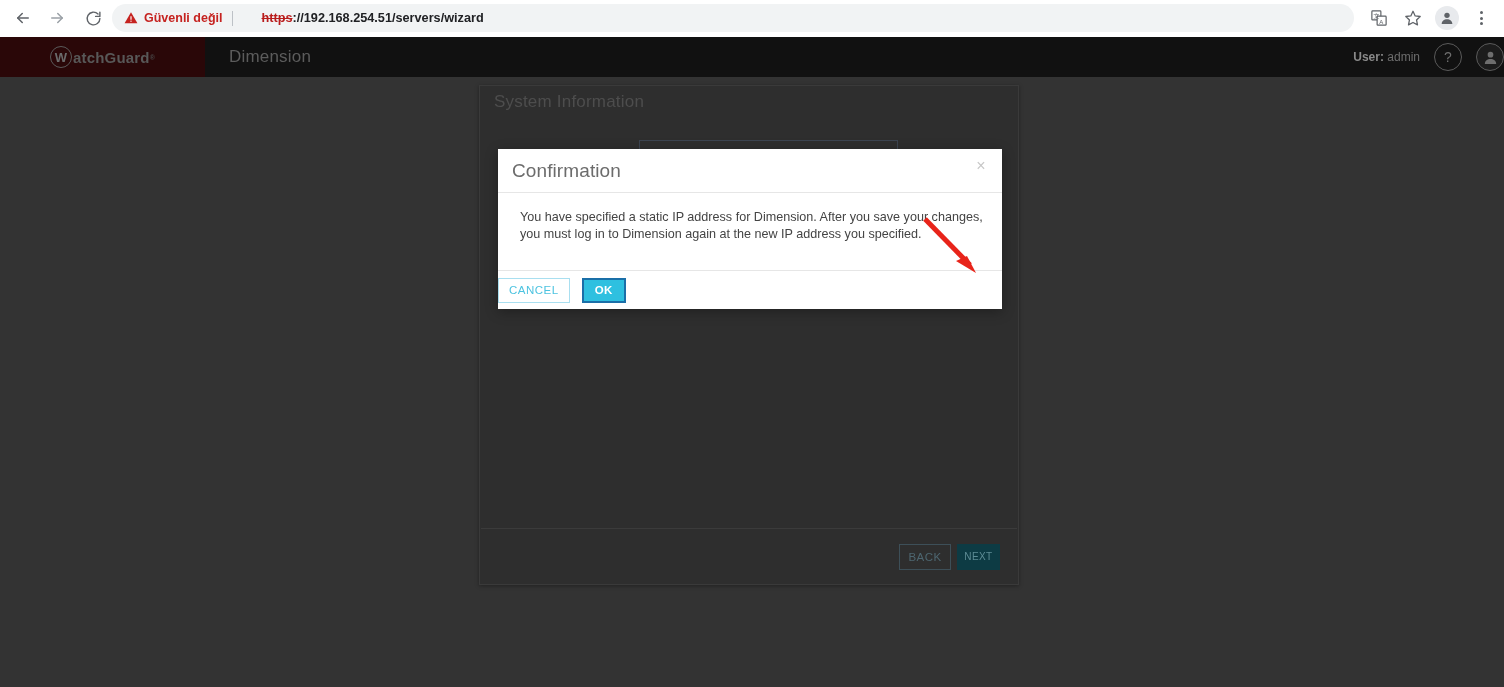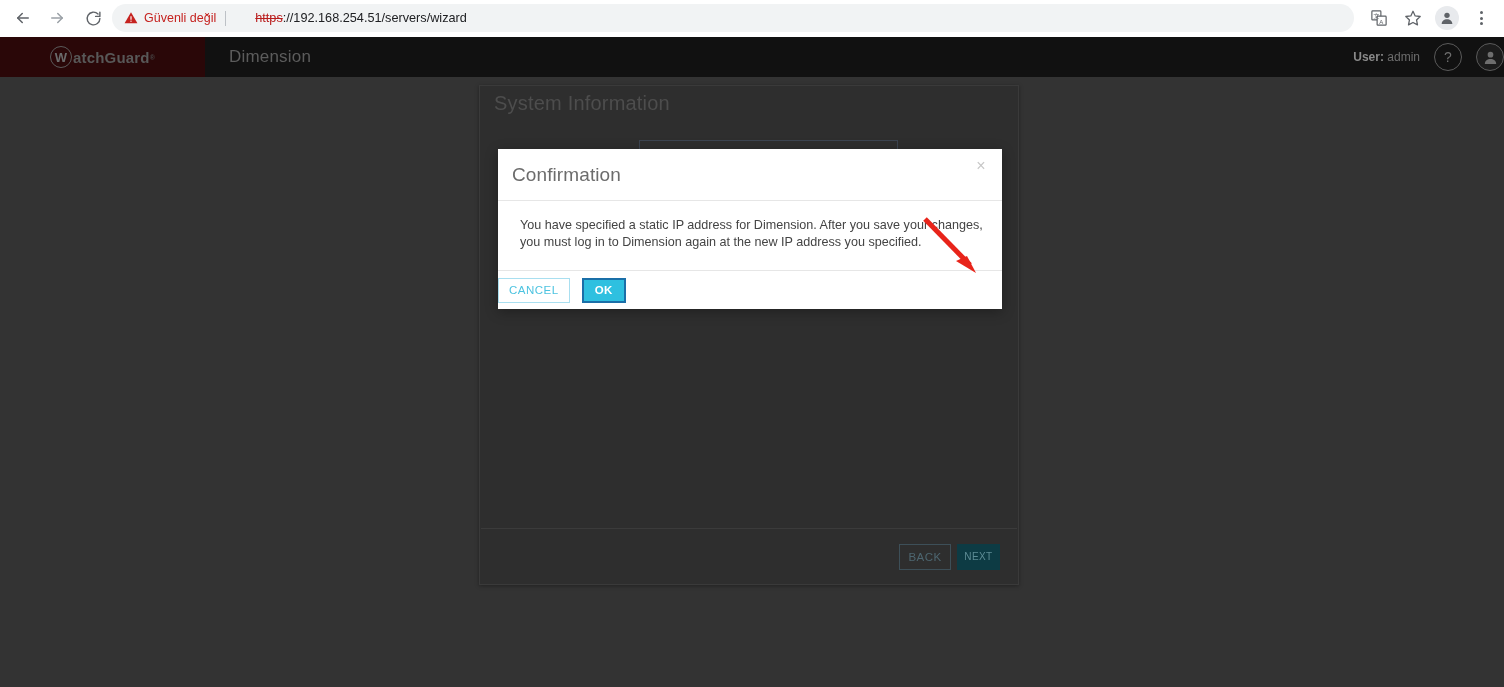--- a/index.html
+++ b/index.html
@@ -29,20 +29,21 @@
   .nav-btn svg { display: block; }
   #omnibox {
     flex: 1 1 auto;
     height: 28px;
     background: #f1f3f4;
     border-radius: 14px;
     margin: 0 8px 0 4px;
     display: flex; align-items: center;
     padding: 0 12px;
     min-width: 0;
+    font-weight: bold;
   }
   #security-warn {
     display: flex; align-items: center;
     color: #c5221f;
     font-size: 12.5px;
     flex: 0 0 auto;
     white-space: nowrap;
   }
   #warn-triangle { margin-right: 6px; display: block; }
   #omnibox-divider {
@@ -152,21 +153,21 @@
   #wizard-card {
     position: absolute;
     left: 479px; top: 48px;
     width: 540px; height: 500px;
     background: #2e2e2e;
     border: 1px solid #3a3a3a;
     box-shadow: 0 1px 4px rgba(0,0,0,.35);
   }
   #wizard-title {
     position: absolute; left: 14px; top: 6px;
-    font-size: 20px; color: #4d4d4d;
+    font-size: 17px; color: #4d4d4d;
     letter-spacing: .2px;
   }
   #wizard-body {
     position: absolute; left: 0; top: 46px;
     width: 538px; height: 345px;
     padding: 0;
   }
   .form-row {
     display: flex; align-items: center;
     height: 44px;
@@ -266,21 +267,21 @@
   #confirm-modal {
     position: absolute;
     left: 498px; top: 112px;
     width: 504px; height: 160px;
     background: #ffffff;
     box-shadow: 0 3px 12px rgba(0,0,0,.3);
     z-index: 20;
   }
   #modal-header {
     position: relative;
-    height: 52px;
+    height: 44px;
     border-bottom: 1px solid #e6e6e6;
     display: flex; align-items: center;
     padding: 0 14px;
   }
   #modal-title {
     font-size: 19px;
     color: #6c6c6c;
     font-weight: normal;
     letter-spacing: .1px;
     margin: 0;

